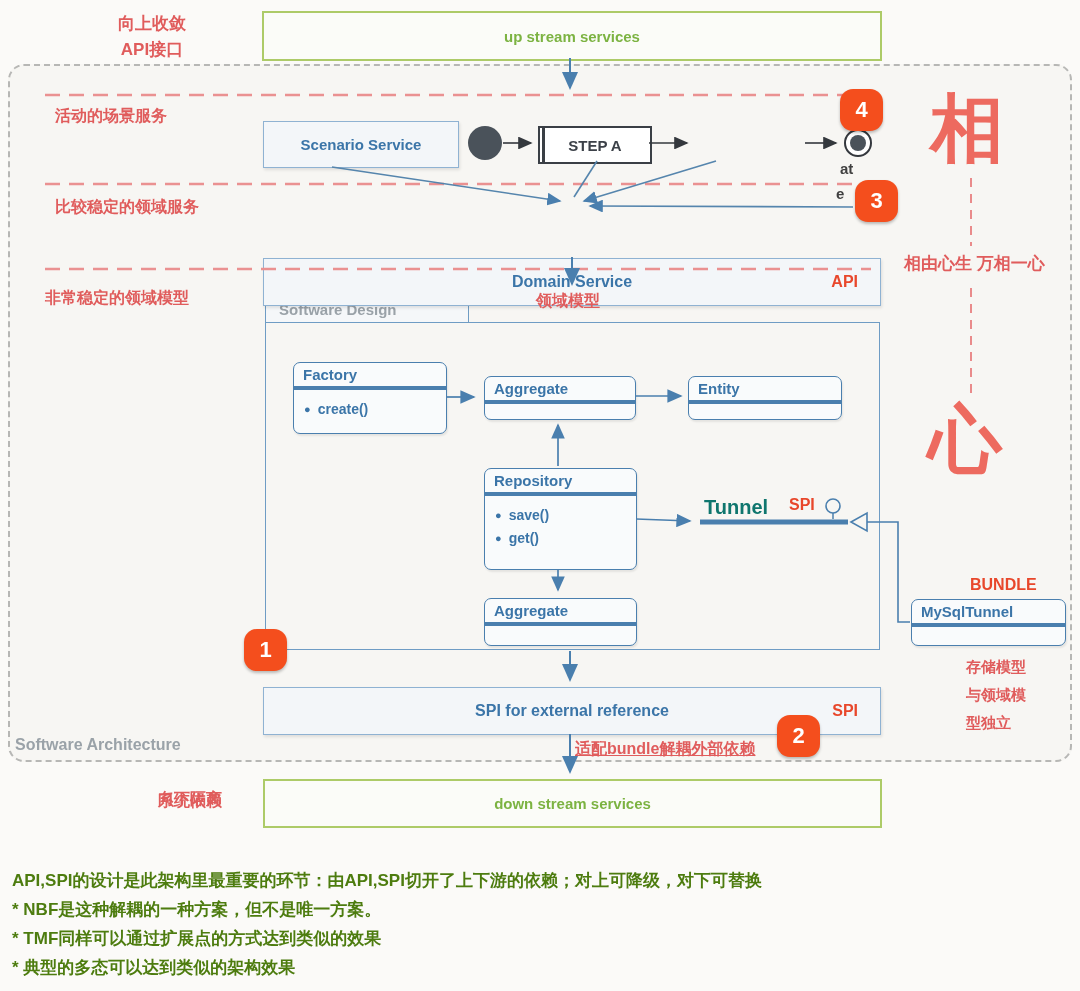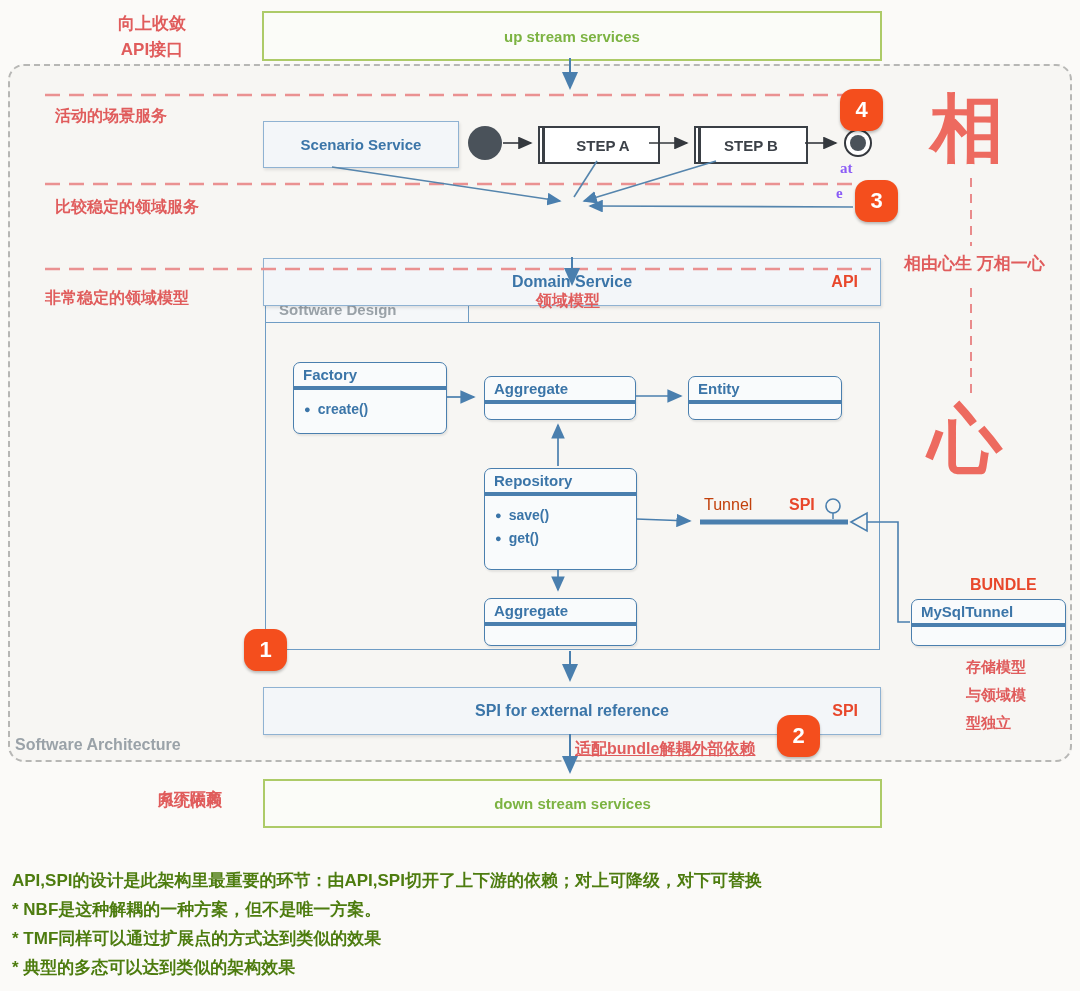--- a/index.html
+++ b/index.html
@@ -34,22 +34,22 @@
     display:flex;align-items:center;padding-left:13px;z-index:1;box-sizing:border-box;}
   .sd-box{position:absolute;left:265px;top:322px;width:615px;height:328px;
     border:1.6px solid #6f9cc4;z-index:1;box-sizing:border-box;}
 
   .badge{position:absolute;width:43px;height:42px;background:#f44e1d;border-radius:13px;color:#fff;
     font-weight:bold;font-size:22px;display:flex;align-items:center;justify-content:center;
     box-shadow:0 2px 3px rgba(0,0,0,.25);z-index:6;}
 
   .rlabel{position:absolute;color:#e05c5c;font-weight:bold;font-size:16px;z-index:3;white-space:nowrap;}
   .glabel{position:absolute;color:#9aa2a8;font-weight:bold;font-size:16px;z-index:3;white-space:nowrap;}
-  .dlabel{position:absolute;color:#8b5cf6;font-weight:bold;font-size:15px;z-index:3;font-family:Liberation Serif, serif;}
-  .tunnel-label{position:absolute;color:#c2410c;font-weight:normal;font-size:16px;z-index:3;}
+  .dlabel{position:absolute;color:#404040;font-weight:bold;font-size:15px;z-index:3;}
+  .tunnel-label{position:absolute;color:#0f766e;font-weight:bold;font-size:20px;z-index:3;}
   .tag-red{position:absolute;color:#e8472b;font-weight:bold;font-size:16px;z-index:3;}
   .bigchar{position:absolute;color:#ed6a5f;font-weight:bold;font-size:74px;line-height:1;z-index:3;}
   .underline{text-decoration:underline;}
   .footnotes{position:absolute;left:12px;top:866px;z-index:3;}
   .footnotes div{color:#4d7c0f;font-weight:bold;font-size:17px;line-height:29px;white-space:nowrap;}
 </style>
 </head>
 <body>
 
 <div class="canvas">
@@ -64,25 +64,22 @@
   </div>
 
   <div class="rlabel" style="left:55px;top:106px;">活动的场景服务</div>
   <div class="rlabel" style="left:55px;top:197px;">比较稳定的领域服务</div>
   <div class="rlabel" style="left:45px;top:288px;">非常稳定的领域模型</div>
 
   <div class="svc" style="left:263px;top:121px;width:194px;height:45px;font-size:15px;">
     <span>Scenario Service</span>
   </div>
 
-  <div class="step" style="left:538px;top:126px;padding-left:8px;">
+  <div class="step" style="left:538px;top:126px;">
     <span>STEP A</span>
-  </div>
-  <div class="step" style="left:694px;top:126px;">
-    <span>STEP B</span>
   </div>
   <div class="dlabel" style="left:840px;top:160px;">at</div>
   <div class="dlabel" style="left:836px;top:185px;">e</div>
 
   <div class="svc" style="left:263px;top:210px;width:616px;height:46px;margin-top:48px;">
     <span>Domain Service</span>
     <span class="corner-tag">API</span>
   </div>
 
   <div class="rlabel" style="left:536px;top:291px;">领域模型</div>

